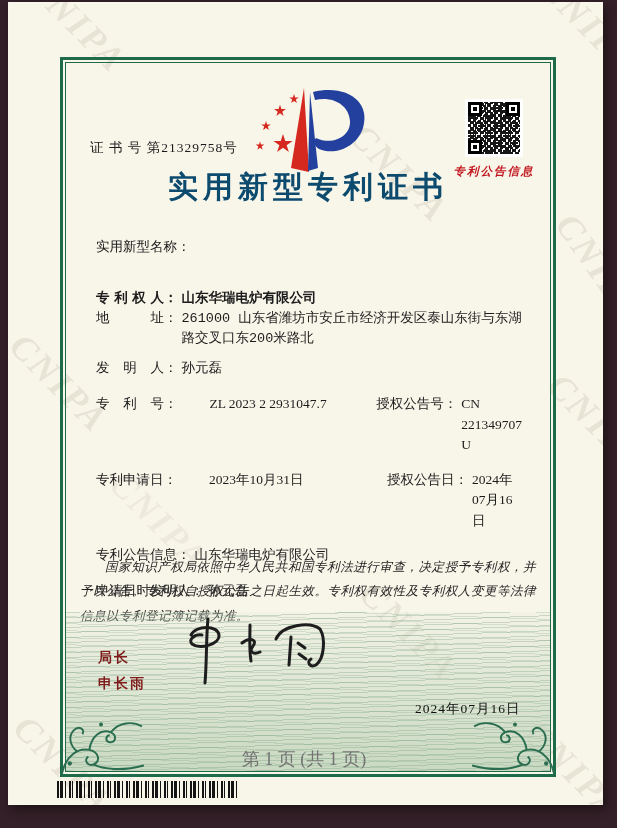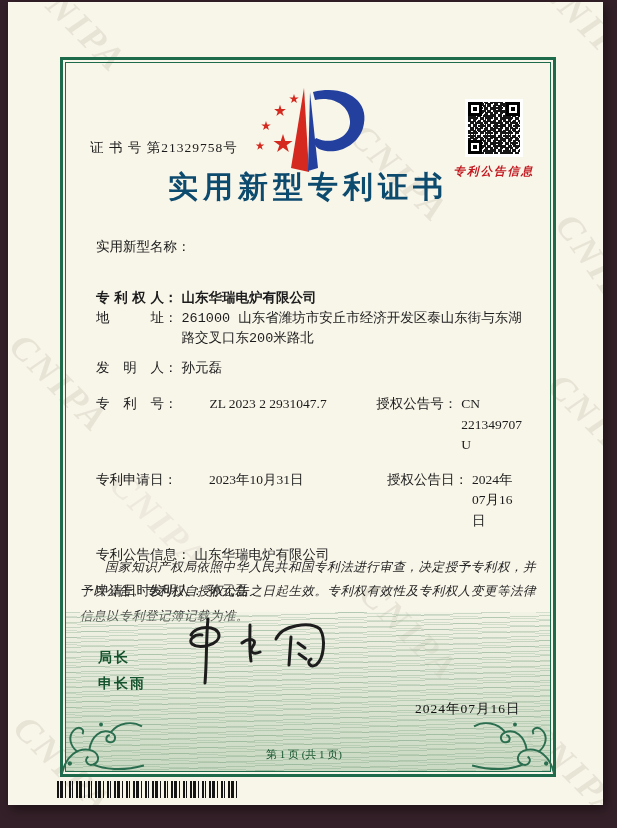--- a/index.html
+++ b/index.html
@@ -85,26 +85,26 @@
     position:absolute; left:0; right:0; top:549px; bottom:0;
     background:
       repeating-linear-gradient(178deg, rgba(96,145,108,.28) 0 1px, transparent 1px 5px),
       repeating-linear-gradient(182deg, rgba(96,145,108,.20) 0 1px, transparent 1px 7px),
       linear-gradient(180deg, rgba(226,234,218,.25), rgba(196,214,190,.9));
   }
 
   .sig-title, .sig-name {
     position:absolute; left:32px;
     font-family:"Liberation Sans","DejaVu Sans",sans-serif;
-    font-size:14px; font-weight:600; letter-spacing:2px; color:#14532d;
+    font-size:14px; font-weight:600; letter-spacing:2px; color:#7f1d1d;
   }
   .sig-title{ top:586px; } .sig-name{ top:612px; }
   .sign-svg { position:absolute; left:112px; top:552px; }
   .sig-date { position:absolute; left:349px; top:637px; font-size:13.5px; letter-spacing:1px; color:#111; }
-  .page-info { position:absolute; left:0; right:8px; top:684px; text-align:center; font-size:11px; color:#14532d; }
+  .page-info { position:absolute; left:0; right:8px; top:684px; text-align:center; font-size:18px; color:#737373; }
 
   .flourish { position:absolute; width:88px; height:78px; }
   .fl-left { left:-8px; bottom:-12px; }
   .fl-right { right:-8px; bottom:-12px; transform:scaleX(-1); }
 
   .barcode {
     position:absolute; left:49px; top:779px; width:181px; height:17px;
     background: repeating-linear-gradient(90deg,
       #141414 0 2px, transparent 2px 3px,
       #141414 3px 6px, transparent 6px 8px,

